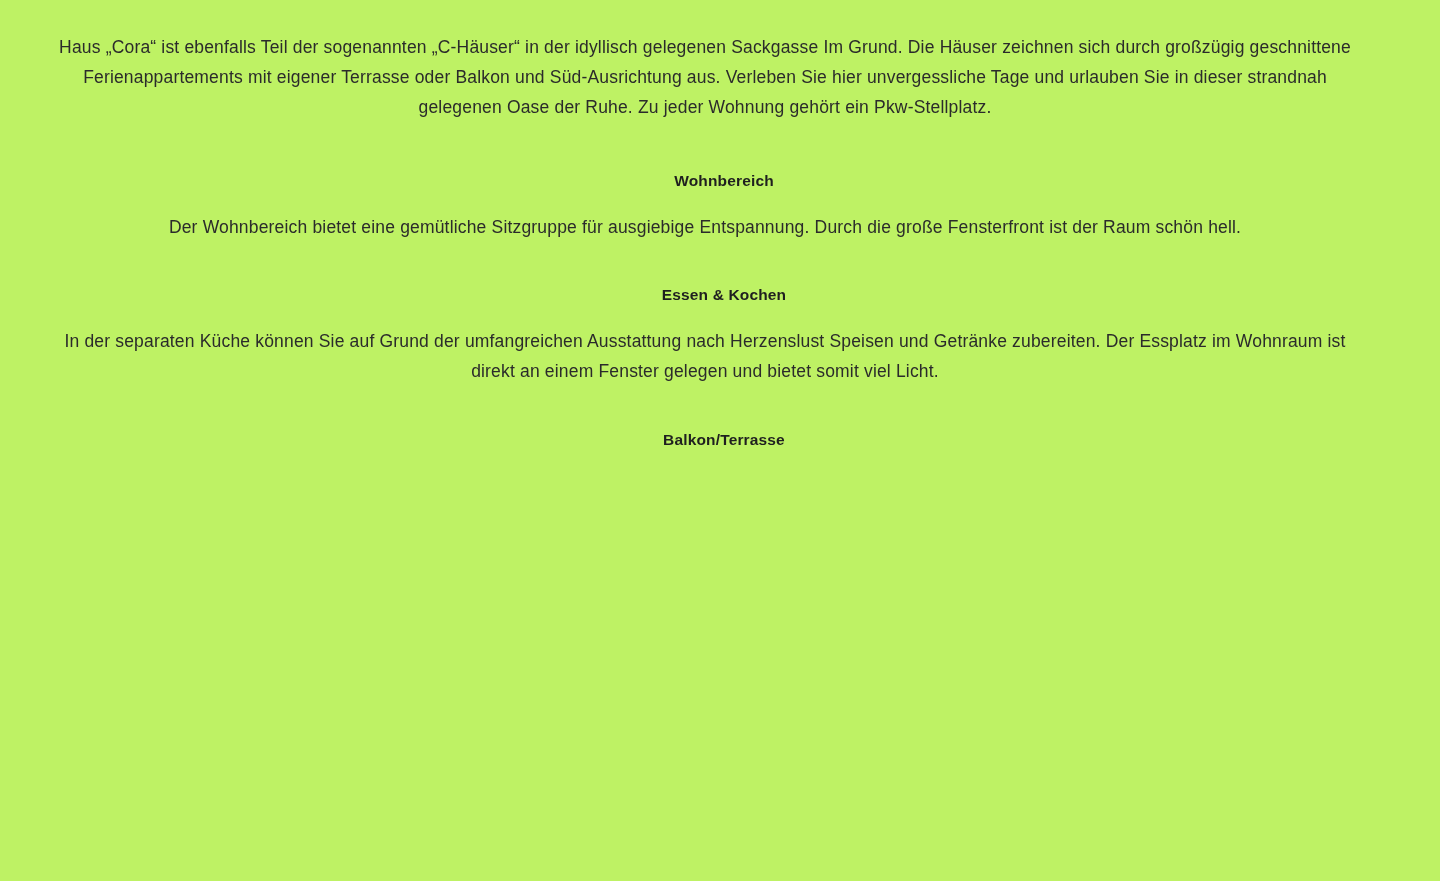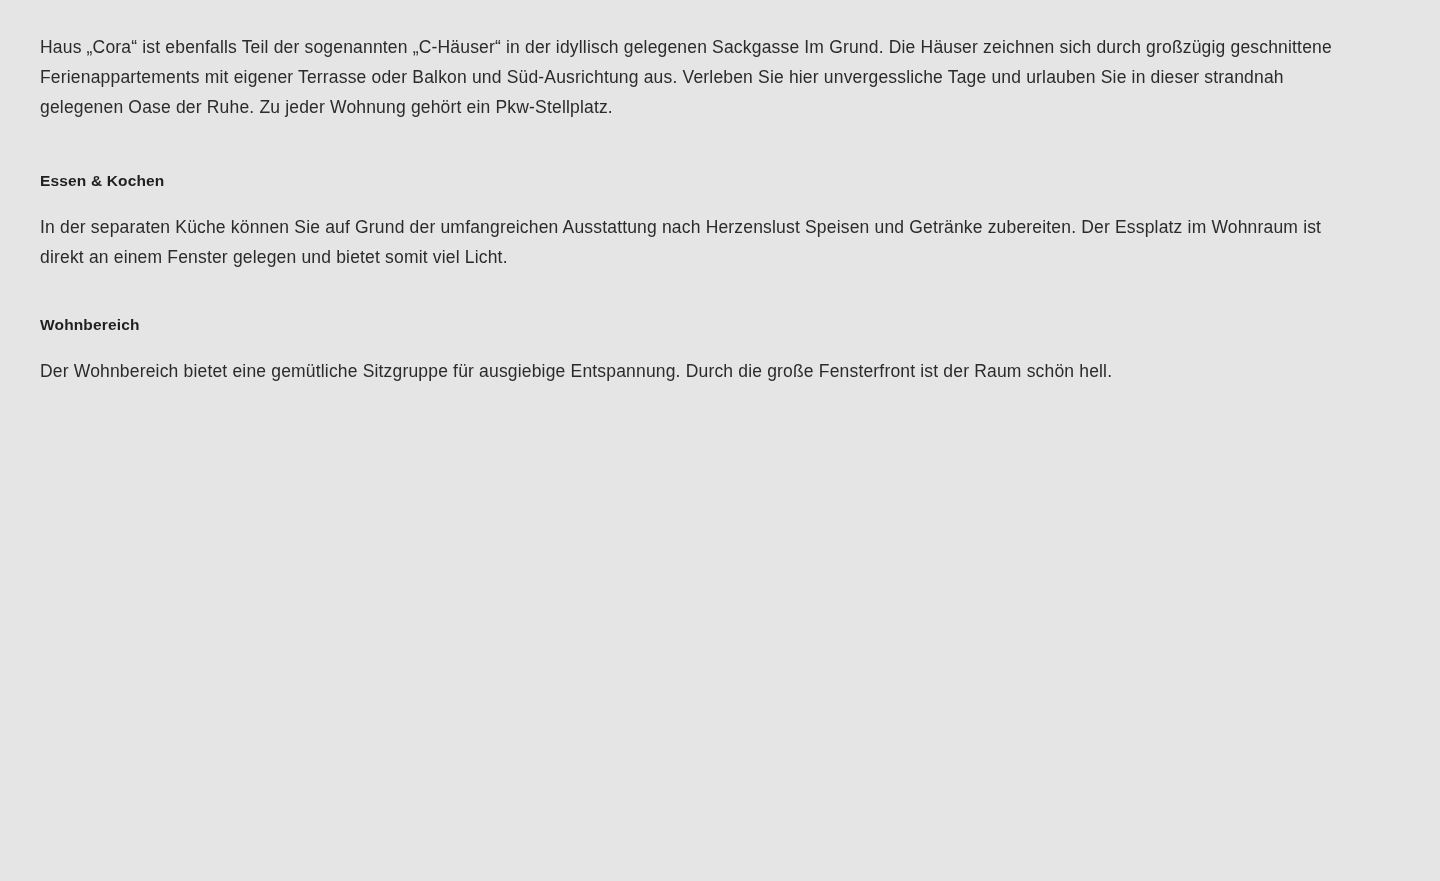--- a/index.html
+++ b/index.html
@@ -11,22 +11,23 @@
     width: 1440px;
     height: 881px;
     font-family: "Liberation Sans", sans-serif;
     color: #262626;
     overflow: hidden;
   }
   .page {
     box-sizing: border-box;
     width: 1440px;
     height: 881px;
-    background: #e5e5e5;
+    background: #bef264;
     padding: 32px 32px 0 40px;
+    text-align: center;
   }
   .intro {
     font-size: 17.5px;
     line-height: 1.72;
     color: #2b2b2b;
     margin: 0 0 6px 0;
     max-width: 1330px;
     letter-spacing: 0.01em;
   }
   .section {
@@ -52,27 +53,28 @@
   }
 </style>
 </head>
 <body>
 
 <div class="page">
 
   <p class="intro">Haus „Cora“ ist ebenfalls Teil der sogenannten „C-Häuser“ in der idyllisch gelegenen Sackgasse Im Grund. Die Häuser zeichnen sich durch großzügig geschnittene Ferienappartements mit eigener Terrasse oder Balkon und Süd-Ausrichtung aus. Verleben Sie hier unvergessliche Tage und urlauben Sie in dieser strandnah gelegenen Oase der Ruhe. Zu jeder Wohnung gehört ein Pkw-Stellplatz.</p>
 
   <div class="section">
-    <h2 class="section-heading">Essen &amp; Kochen</h2>
-    <p class="section-body">In der separaten Küche können Sie auf Grund der umfangreichen Ausstattung nach Herzenslust Speisen und Getränke zubereiten. Der Essplatz im Wohnraum ist direkt an einem Fenster gelegen und bietet somit viel Licht.</p>
+    <h2 class="section-heading">Wohnbereich</h2>
+    <p class="section-body">Der Wohnbereich bietet eine gemütliche Sitzgruppe für ausgiebige Entspannung. Durch die große Fensterfront ist der Raum schön hell.</p>
   </div>
 
   <div class="section">
-    <h2 class="section-heading">Wohnbereich</h2>
-    <p class="section-body">Der Wohnbereich bietet eine gemütliche Sitzgruppe für ausgiebige Entspannung. Durch die große Fensterfront ist der Raum schön hell.</p>
+    <h2 class="section-heading">Essen &amp; Kochen</h2>
+    <p class="section-body">In der separaten Küche können Sie auf Grund der umfangreichen Ausstattung nach Herzenslust Speisen und Getränke zubereiten. Der Essplatz im Wohnraum ist direkt an einem Fenster gelegen und bietet somit viel Licht.</p>
   </div>
 
 
 
   <div class="section">
+    <h2 class="section-heading">Balkon/Terrasse</h2>
   </div>
 
 </div>
 
 </body></html>

